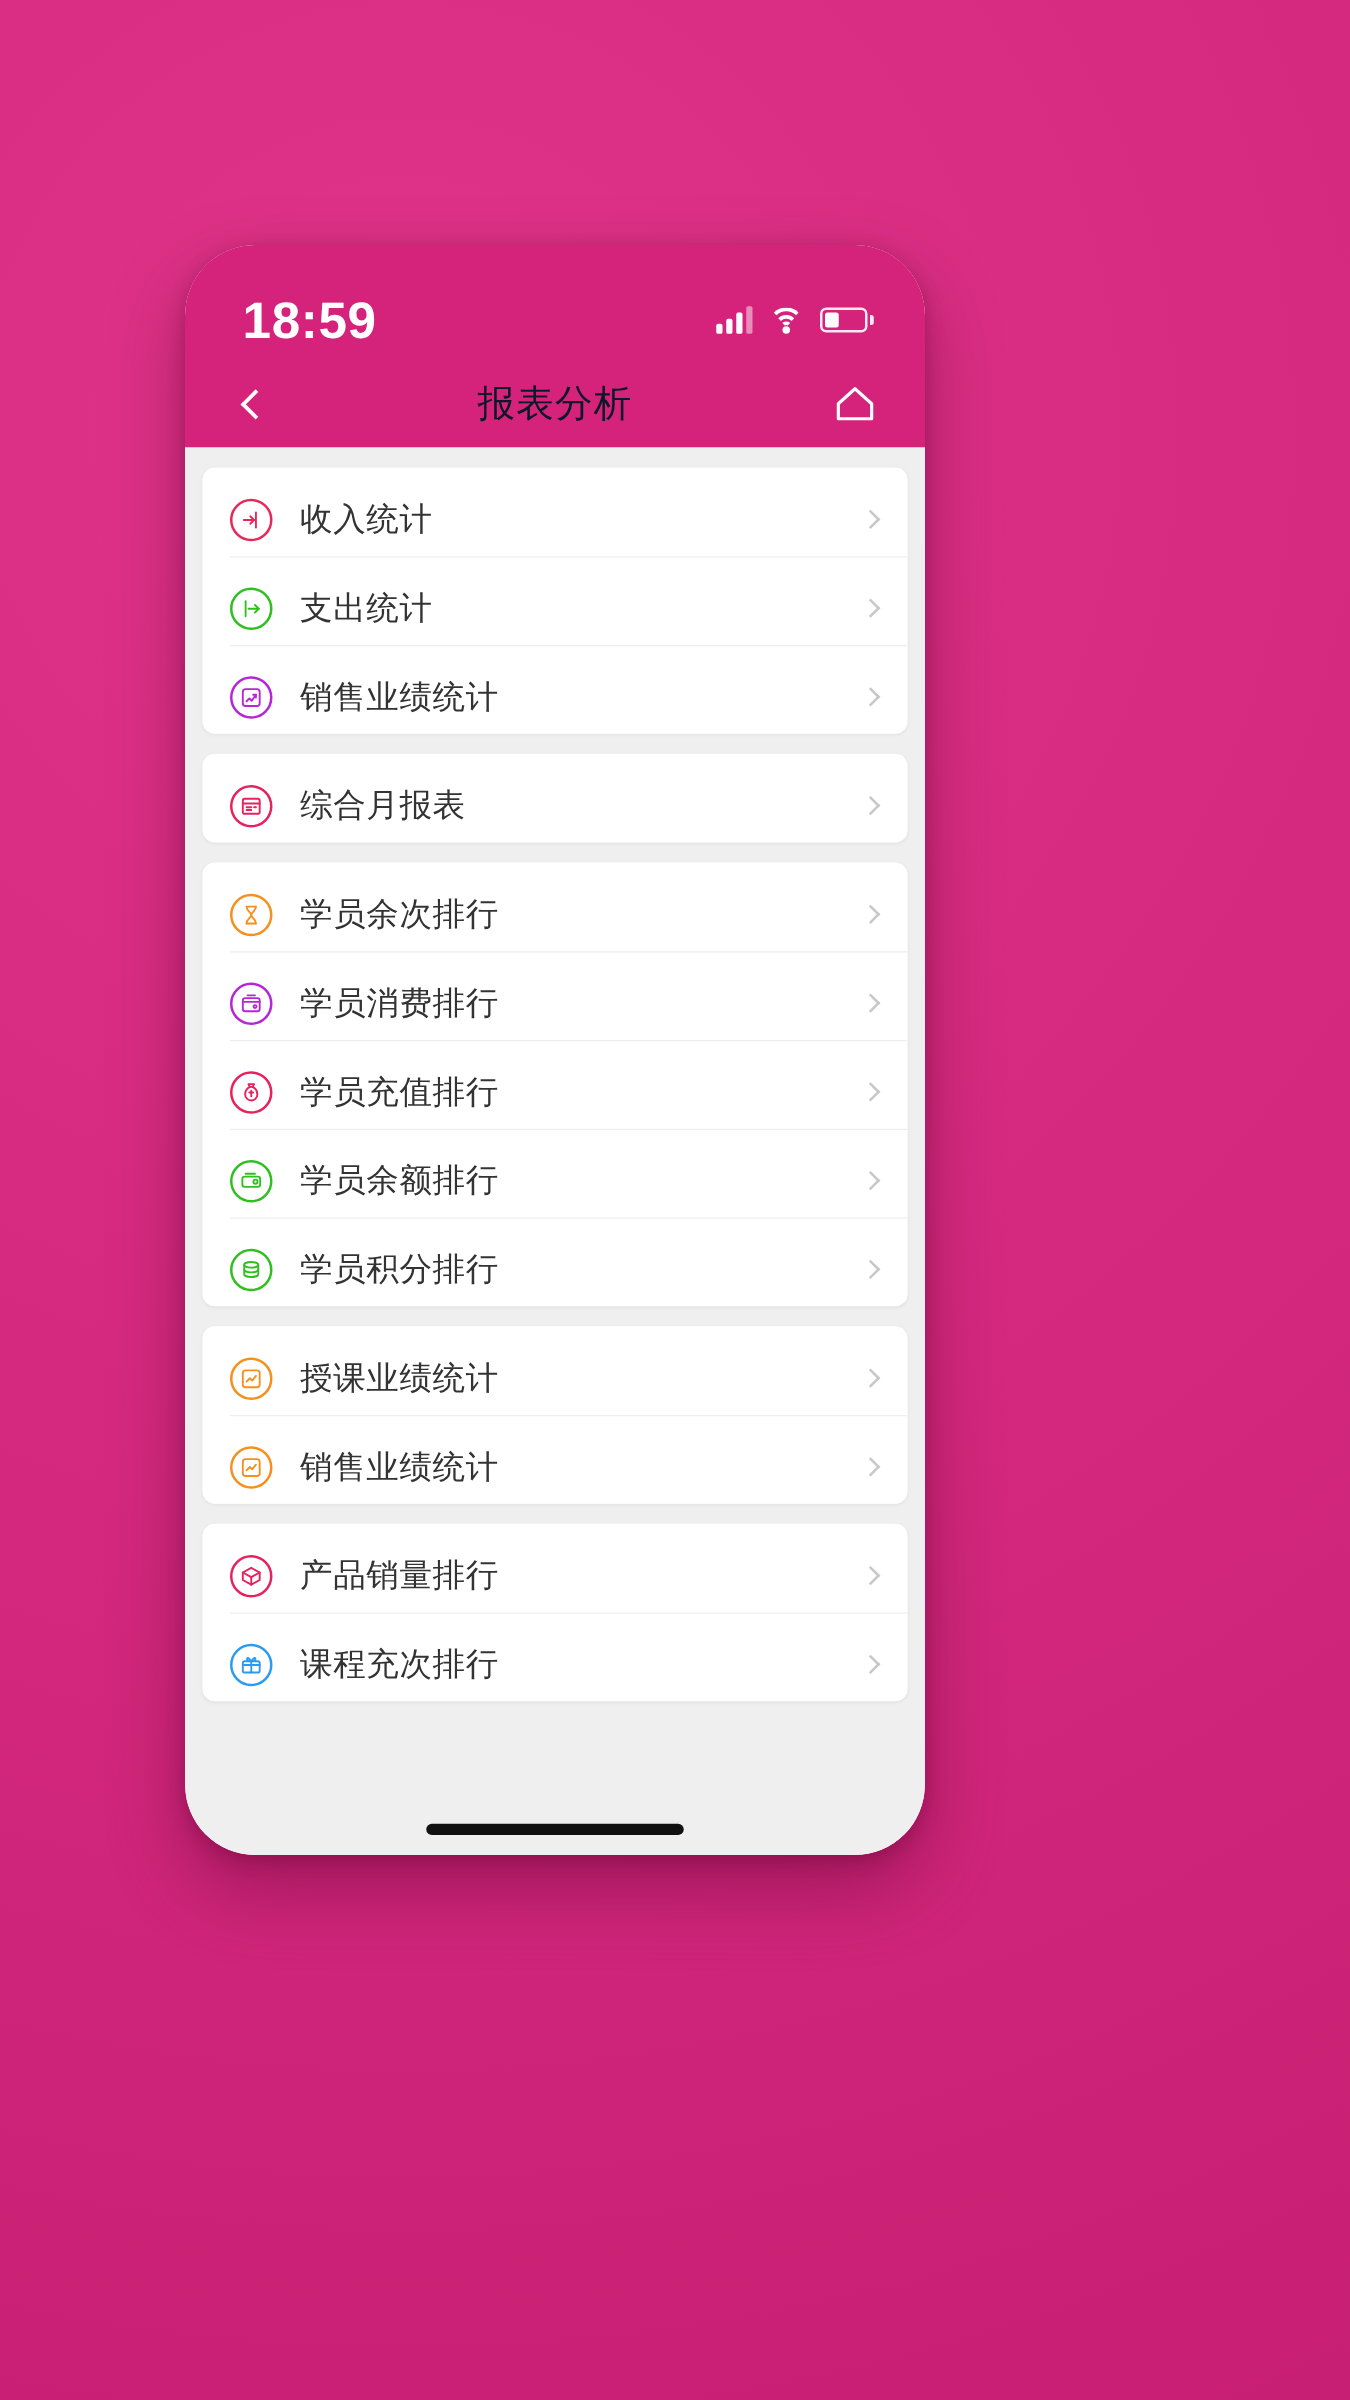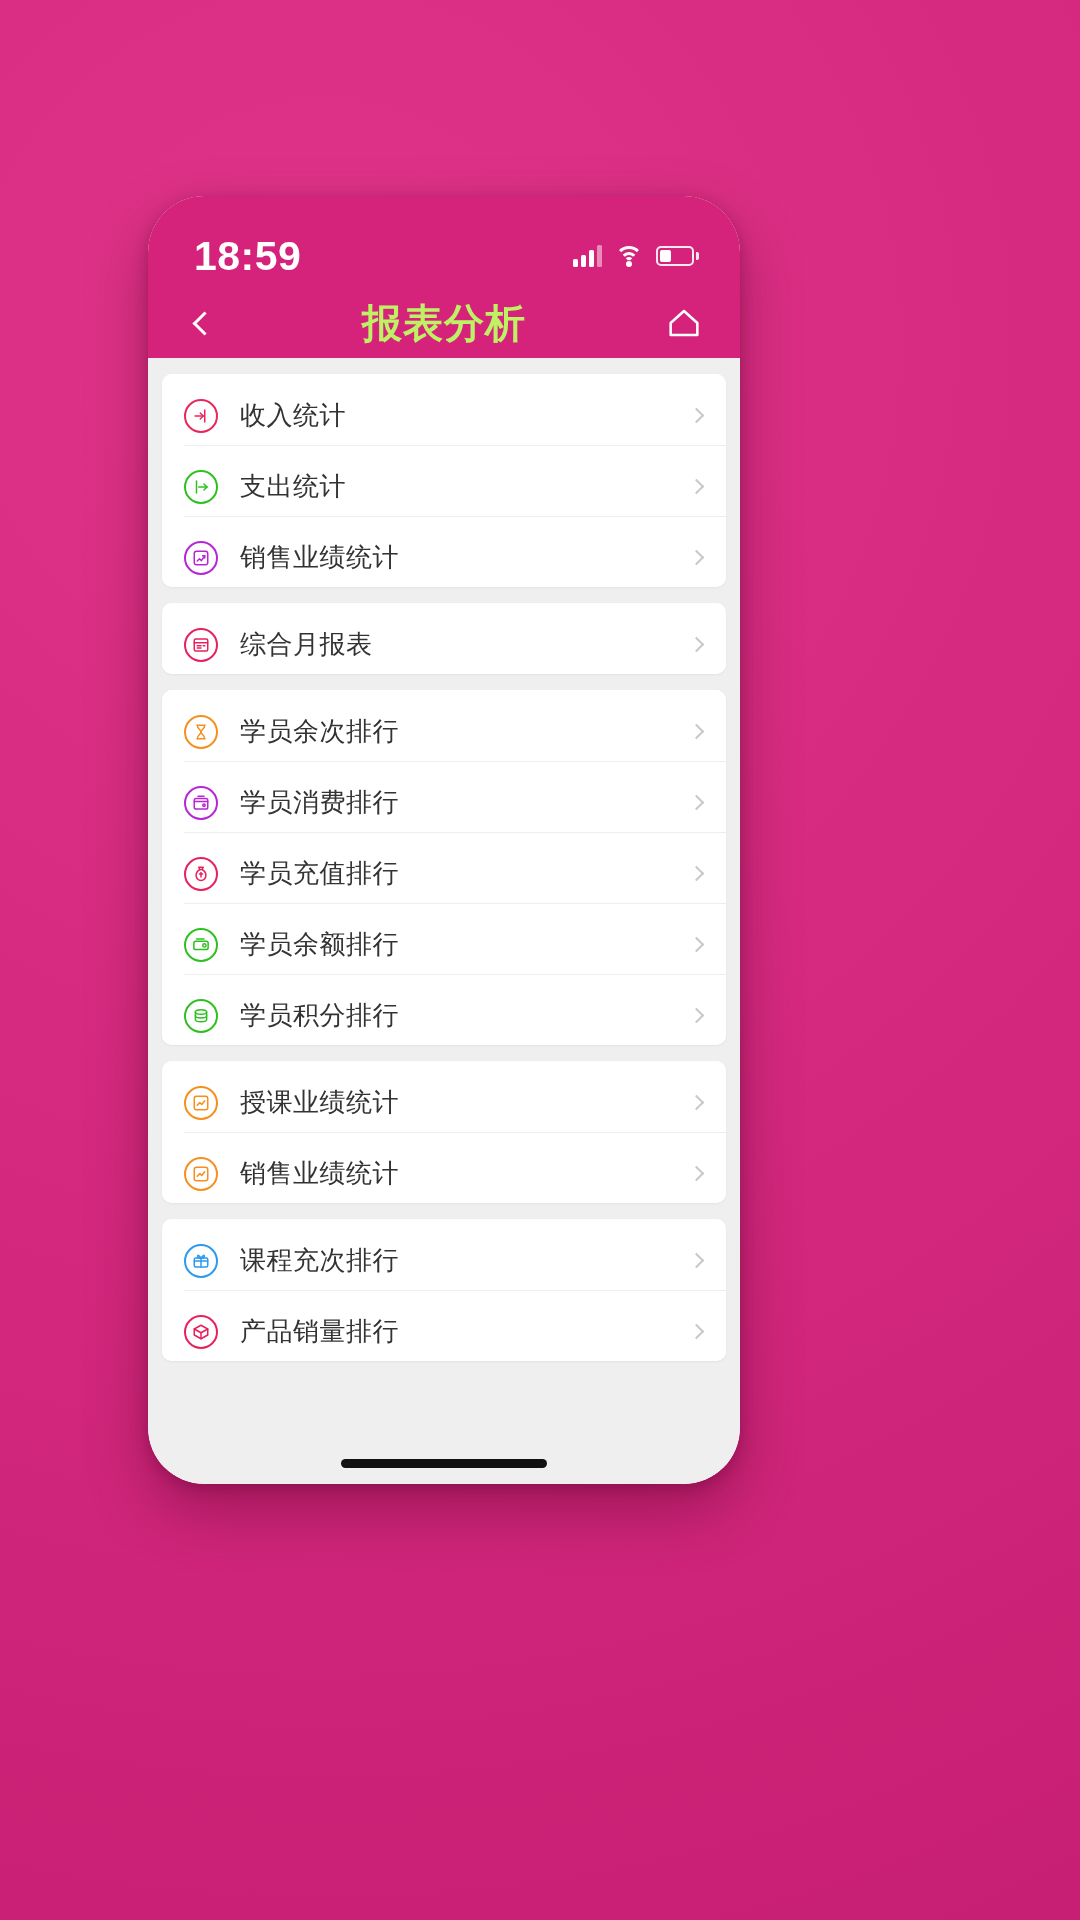--- a/index.html
+++ b/index.html
@@ -89,21 +89,21 @@
   }
 
   
   #navbar{
     height:70px; background:#d5237b;
     flex:0 0 auto;
     display:flex; align-items:center; justify-content:center;
     position:relative;
   }
   #nav-title{
-    color:#bef264; font-size:40px; font-weight:700; letter-spacing:1px;
+    color:#0f172a; font-size:30px; font-weight:400; letter-spacing:1px;
   }
   .nav-btn{
     position:absolute; top:0; height:70px; width:76px;
     display:flex; align-items:center; justify-content:center;
   }
   #back-btn{ left:18px; }
   #home-btn{ right:18px; }
   .chev-back{
     width:17px; height:17px;
     border-left:3.2px solid #fff; border-bottom:3.2px solid #fff;
@@ -343,42 +343,42 @@
                 <rect x="3" y="3" width="18" height="18" rx="3"></rect>
                 <path d="M7 15l3.5-3.5L13 14l4-5"></path>
               </svg>
             </span>
             <span class="row-label">销售业绩统计</span>
             <span class="chev"></span>
           </div>
         </div>
         <div class="card">
           <div class="row">
+            <span class="ico" style="color: rgb(232, 32, 94);">
+              <svg viewBox="0 0 24 24" fill="none" stroke="currentColor" stroke-width="2" stroke-linecap="round" stroke-linejoin="round">
+                <path d="M3 8l9-5 9 5v8l-9 5-9-5z"></path>
+                <path d="M3 8l9 5 9-5"></path>
+                <path d="M12 13v8"></path>
+              </svg>
+            </span>
+            <span class="row-label">产品销量排行</span>
+            <span class="chev"></span>
+          </div>
+          <div class="row">
             <span class="ico" style="color: rgb(43, 155, 240);">
               <svg viewBox="0 0 24 24" fill="none" stroke="currentColor" stroke-width="2" stroke-linecap="round" stroke-linejoin="round">
                 <rect x="3" y="8" width="18" height="12" rx="2"></rect>
                 <path d="M3 12h18"></path>
                 <path d="M12 8v12"></path>
                 <path d="M12 8c-3 0-4.5-1-4.5-2.5S9 3.5 12 8z"></path>
                 <path d="M12 8c3 0 4.5-1 4.5-2.5S15 3.5 12 8z"></path>
               </svg>
             </span>
             <span class="row-label">课程充次排行</span>
             <span class="chev"></span>
           </div>
-          <div class="row">
-            <span class="ico" style="color: rgb(232, 32, 94);">
-              <svg viewBox="0 0 24 24" fill="none" stroke="currentColor" stroke-width="2" stroke-linecap="round" stroke-linejoin="round">
-                <path d="M3 8l9-5 9 5v8l-9 5-9-5z"></path>
-                <path d="M3 8l9 5 9-5"></path>
-                <path d="M12 13v8"></path>
-              </svg>
-            </span>
-            <span class="row-label">产品销量排行</span>
-            <span class="chev"></span>
-          </div>
         </div>
       </div>
 
     <div id="home-indicator"></div>
   </div>
   <div id="frame-overlay"></div>
 </div>
 
 </body></html>

